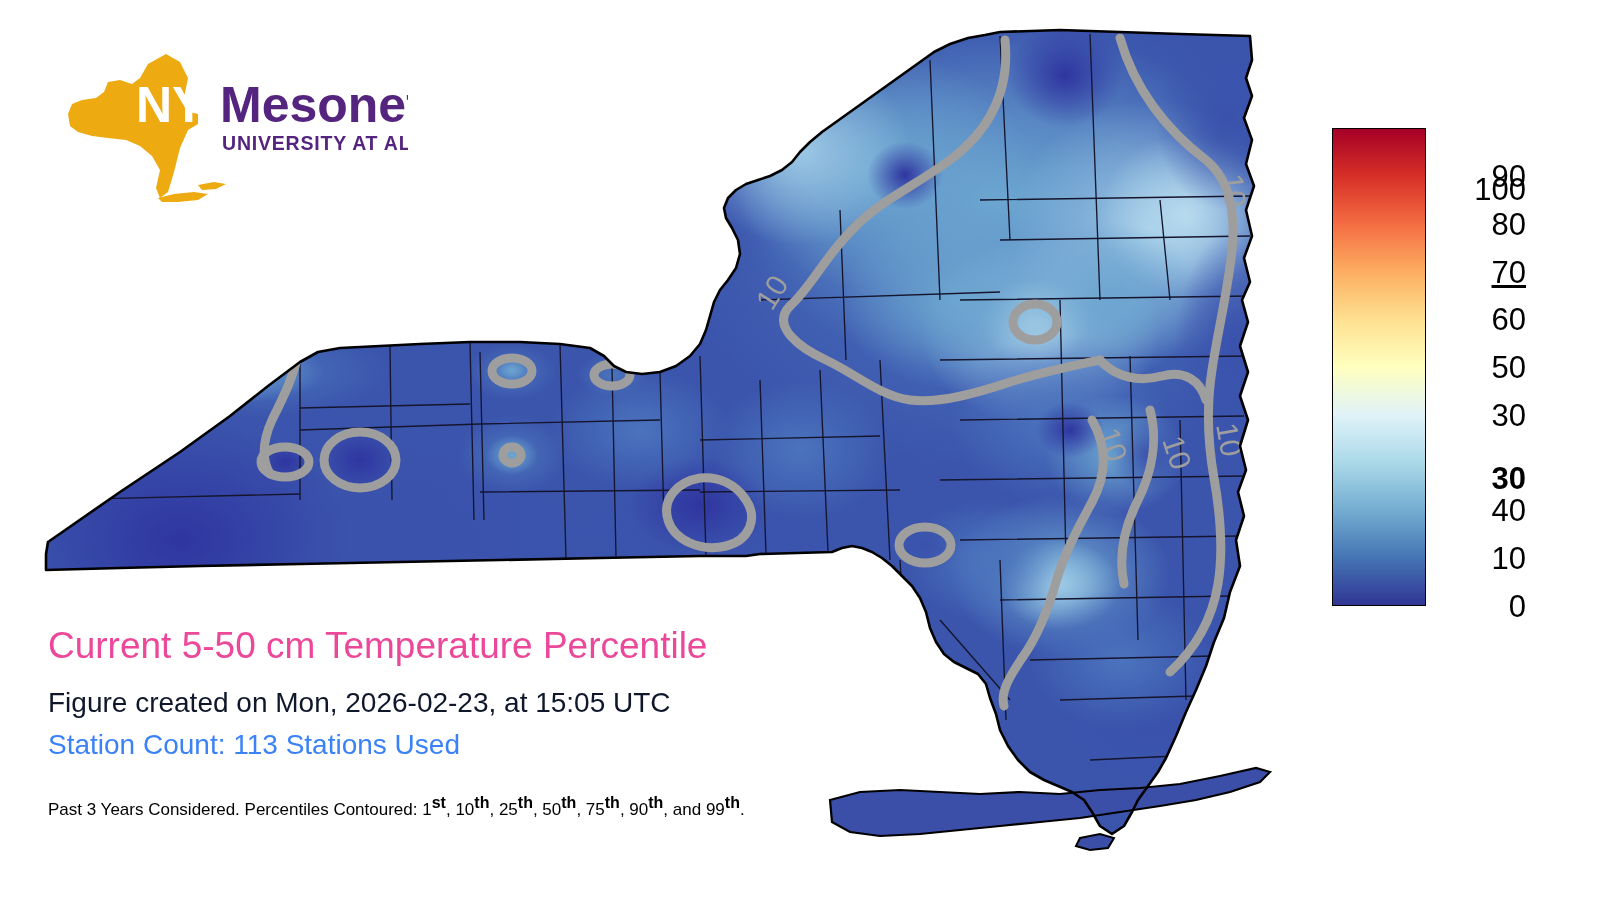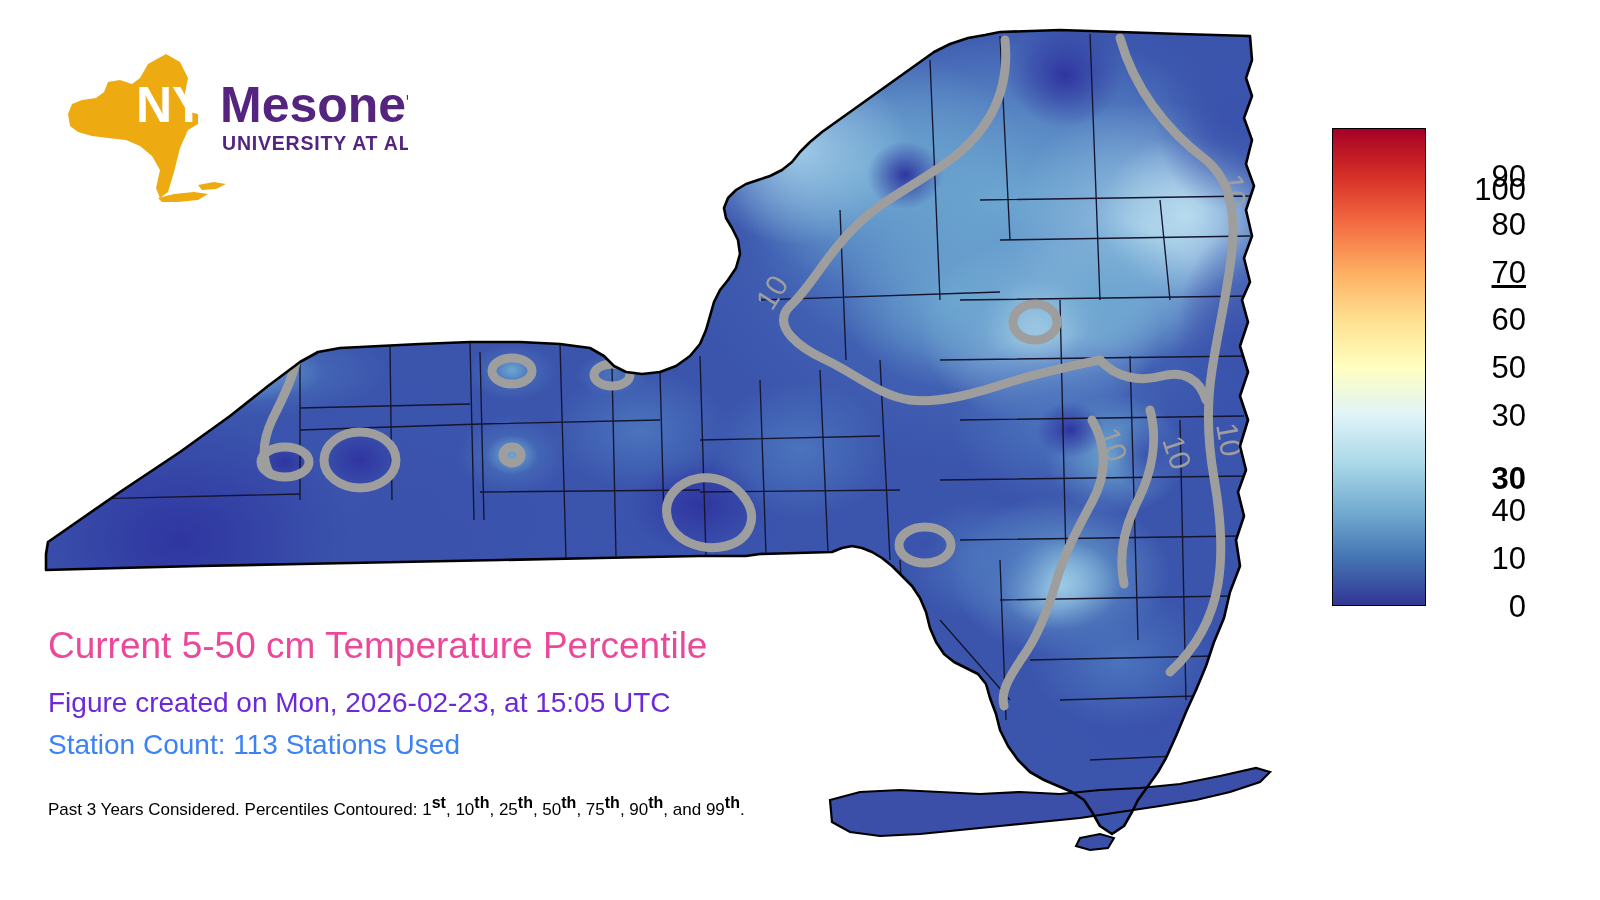--- a/index.html
+++ b/index.html
@@ -23,21 +23,21 @@
   .colorbar{position:absolute;left:1332px;top:128px;width:94px;height:478px;
             border:1px solid #000;box-sizing:border-box;}
   .cb-grad{position:absolute;inset:0;}
   .cb-ticks{position:absolute;left:1440px;top:108px;width:120px;height:520px;}
   .cb-tick{position:absolute;left:0;width:86px;text-align:right;
            font-size:31px;line-height:31px;color:#000;}
 
   
   .caption{position:absolute;left:48px;top:620px;width:1060px;}
   .cap-title{font-size:37px;line-height:52px;color:#ec4899;white-space:nowrap;}
-  .cap-sub{font-size:28px;line-height:42px;color:#6d28d9;white-space:nowrap;margin-top:10px;}
+  .cap-sub{font-size:28px;line-height:42px;color:#0f172a;white-space:nowrap;margin-top:10px;}
   .cap-sub2{font-size:28px;line-height:42px;color:#3b82f6;white-space:nowrap;}
   .cap-note{font-size:17px;line-height:26px;color:#000;white-space:nowrap;margin-top:24px;}
   .cap-note sup{font-size:16px;vertical-align:super;font-weight:bold;}
 </style>
 </head>
 <body>
 
 <div class="figure">
 
   <div class="logo">

